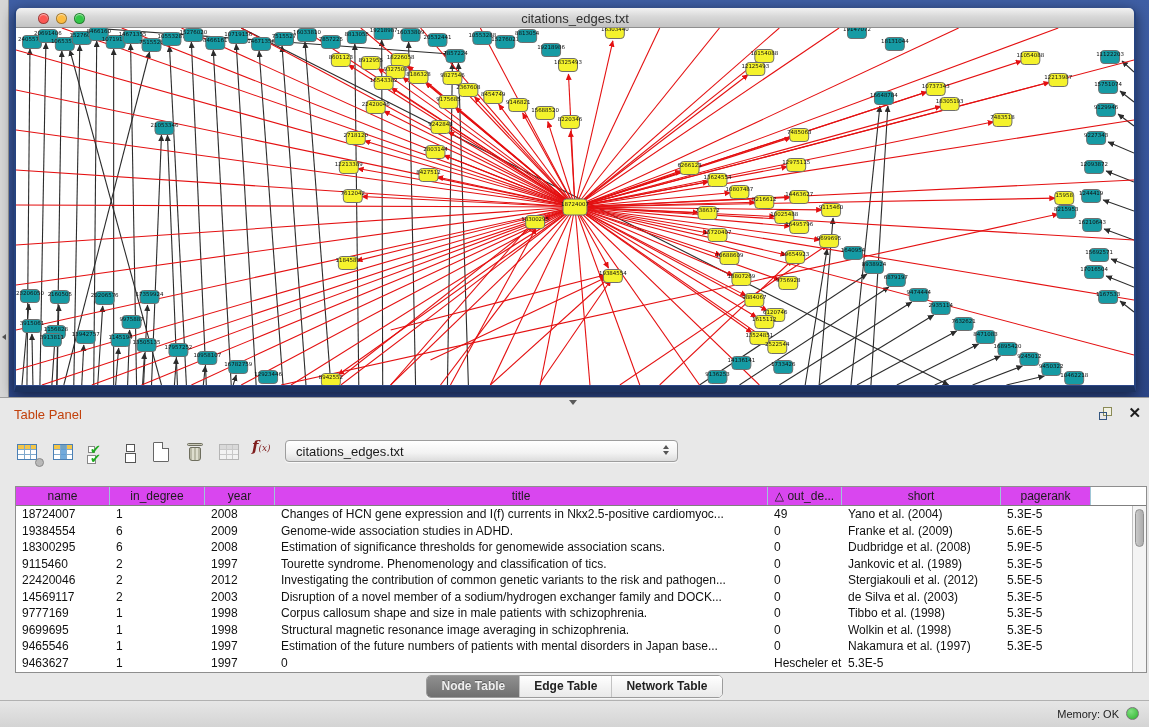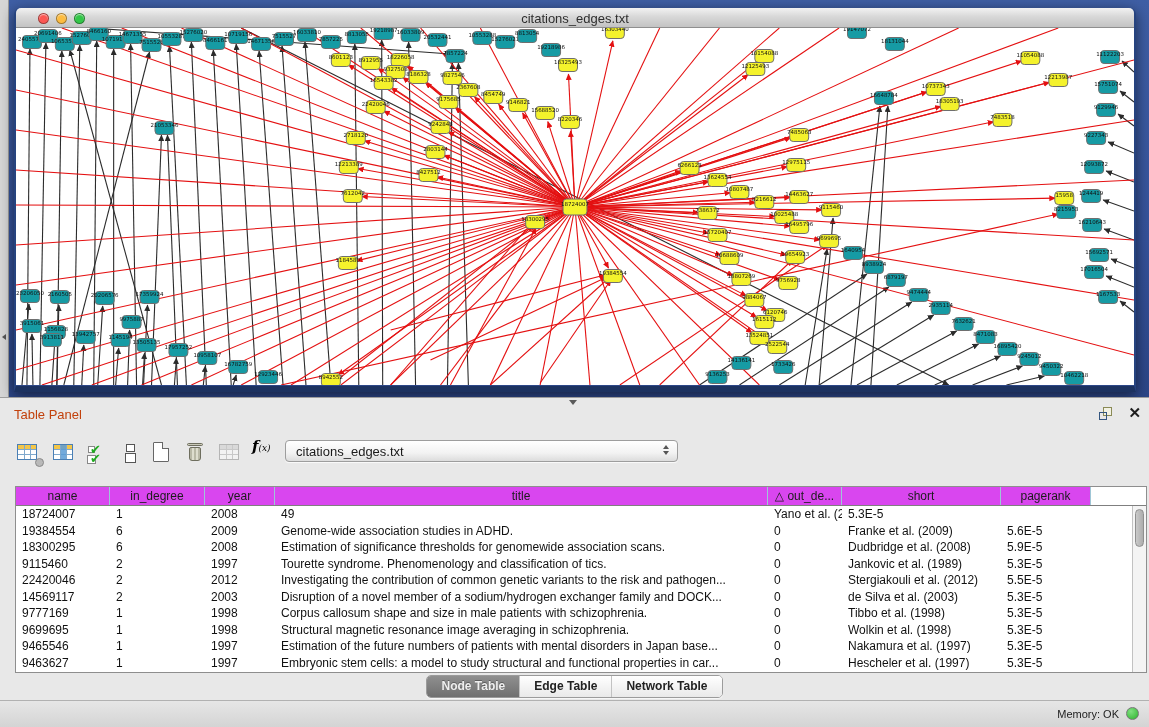--- a/index.html
+++ b/index.html
@@ -69,21 +69,21 @@
   .doc-icon { position:absolute; left:3px; top:2px; width:16px; height:20px; background:#fff;
     border:1px solid #666; border-radius:1px; }
   .doc-icon::after { content:""; position:absolute; right:-1px; top:-1px; width:6px; height:6px;
     background:#e8e8e8; border-left:1px solid #666; border-bottom:1px solid #666; }
   .trash-icon { position:absolute; left:2px; top:1px; width:18px; height:22px; }
   .trash-icon .lid { position:absolute; left:1px; top:2px; width:16px; height:3px; background:#c9c9b8; border:1px solid #6e6e5e; border-radius:2px; }
   .trash-icon .body { position:absolute; left:3px; top:6px; width:12px; height:14px; background:#d8d8c6; border:1px solid #6e6e5e; border-radius:2px 2px 3px 3px;
     background-image:repeating-linear-gradient(90deg,#b9b9a6 0 2px,#dedece 2px 4px); }
   .disabled-grid { opacity:.45; filter:grayscale(1); }
   .fx-icon { position:absolute; left:0; top:3px; font-family:"DejaVu Serif", serif; font-style:italic;
-    font-size:15px; color:#000000; }
+    font-size:15px; color:#7f1d1d; }
   .fx-icon span { font-size:9px; }
 
   .dropdown { position:absolute; left:285px; top:6px; width:393px; height:22px;
     border:1px solid #9d9d9d; border-radius:4px;
     background:linear-gradient(180deg,#ffffff,#f2f2f2 60%,#dcdcdc);
     box-shadow:0 1px 1px rgba(255,255,255,.8); }
   .dropdown .val { position:absolute; left:10px; top:3px; font-size:13px; color:#1a1a1a; }
   .dropdown .arrows { position:absolute; right:8px; top:4px; }
   .dropdown .up { width:0;height:0;border-left:3.5px solid transparent;border-right:3.5px solid transparent;
     border-bottom:4px solid #555; margin-bottom:2px; }
@@ -892,20 +892,21 @@
         <div class="th">△ out_de...</div>
         <div class="th">short</div>
         <div class="th">pagerank</div>
         <div class="th filler"></div>
       </div>
     <div class="tbody" id="tbody">
         <div class="tr">
           <div class="td">18724007</div>
           <div class="td">1</div>
           <div class="td">2008</div>
+          <div class="td">Changes of HCN gene expression and I(f) currents in Nkx2.5-positive cardiomyoc...</div>
           <div class="td">49</div>
           <div class="td">Yano et al. (2004)</div>
           <div class="td">5.3E-5</div>
           <div class="td"></div>
         </div>
         <div class="tr">
           <div class="td">19384554</div>
           <div class="td">6</div>
           <div class="td">2009</div>
           <div class="td">Genome-wide association studies in ADHD.</div>
@@ -981,21 +982,20 @@
           <div class="td">Estimation of the future numbers of patients with mental disorders in Japan base...</div>
           <div class="td">0</div>
           <div class="td">Nakamura et al. (1997)</div>
           <div class="td">5.3E-5</div>
           <div class="td"></div>
         </div>
         <div class="tr">
           <div class="td">9463627</div>
           <div class="td">1</div>
           <div class="td">1997</div>
-          <div class="td">Embryonic stem cells: a model to study structural and functional properties in car...</div>
           <div class="td">0</div>
           <div class="td">Hescheler et al. (1997)</div>
           <div class="td">5.3E-5</div>
           <div class="td"></div>
         </div>
       </div>
     <div class="vscroll">
       <div class="vthumb"></div>
     </div>
   </div>

